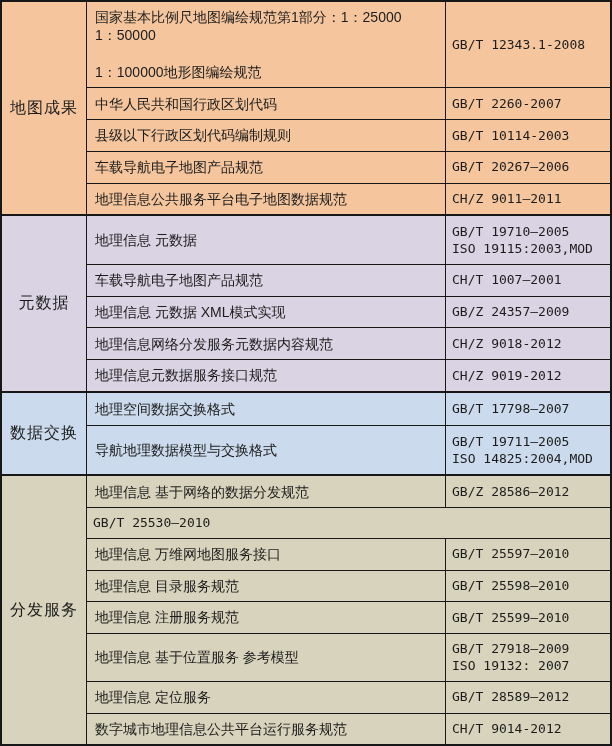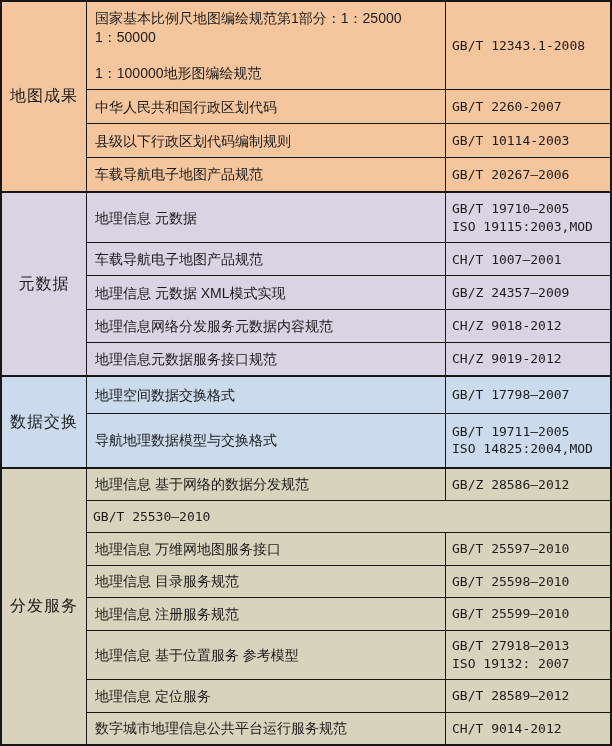--- a/index.html
+++ b/index.html
@@ -96,20 +96,24 @@
           <div class="code-cell">GB/T 2260-2007</div>
         </div>
         <div class="row">
           <div class="name-cell">县级以下行政区划代码编制规则</div>
           <div class="code-cell">GB/T 10114-2003</div>
         </div>
         <div class="row">
           <div class="name-cell">车载导航电子地图产品规范</div>
           <div class="code-cell">GB/T 20267—2006</div>
         </div>
+        <div class="row">
+          <div class="name-cell">地理信息公共服务平台电子地图数据规范</div>
+          <div class="code-cell">CH/Z 9011—2011</div>
+        </div>
       </div>
     </div>
     <div class="section" style="background: rgb(217, 211, 227);">
       <div class="label-cell">元数据</div>
       <div class="rows">
         <div class="row">
           <div class="name-cell">地理信息 元数据</div>
           <div class="code-cell">GB/T 19710—2005
 ISO 19115:2003,MOD</div>
         </div>
@@ -162,21 +166,21 @@
         <div class="row">
           <div class="name-cell">地理信息 目录服务规范</div>
           <div class="code-cell">GB/T 25598—2010</div>
         </div>
         <div class="row">
           <div class="name-cell">地理信息 注册服务规范</div>
           <div class="code-cell">GB/T 25599—2010</div>
         </div>
         <div class="row">
           <div class="name-cell">地理信息 基于位置服务 参考模型</div>
-          <div class="code-cell">GB/T 27918—2013
+          <div class="code-cell">GB/T 27918—2009
 ISO 19132: 2007</div>
         </div>
         <div class="row">
           <div class="name-cell">地理信息 定位服务</div>
           <div class="code-cell">GB/T 28589—2012</div>
         </div>
         <div class="row">
           <div class="name-cell">数字城市地理信息公共平台运行服务规范</div>
           <div class="code-cell">CH/T 9014-2012</div>
         </div>

